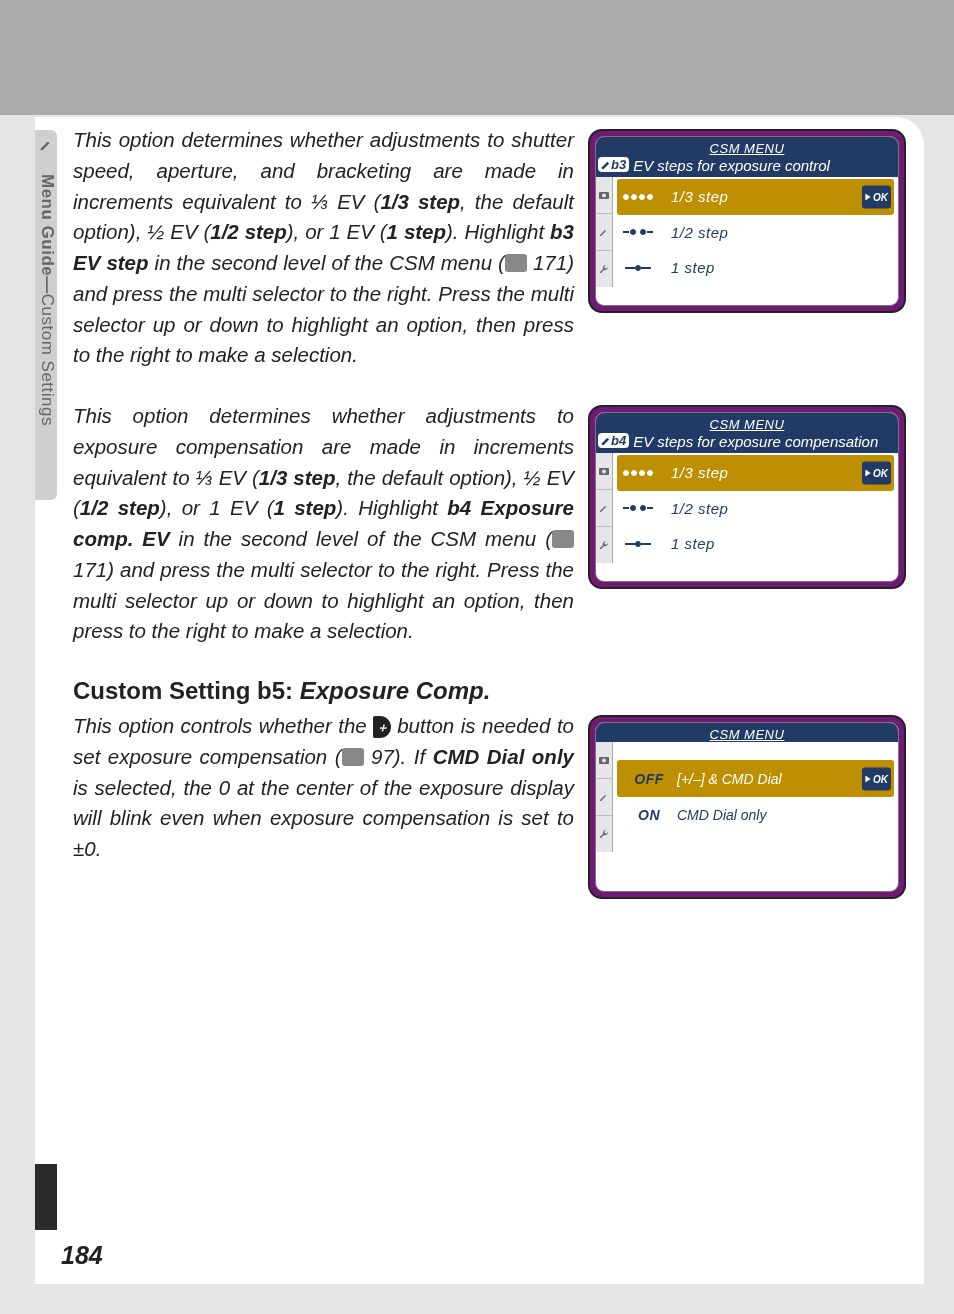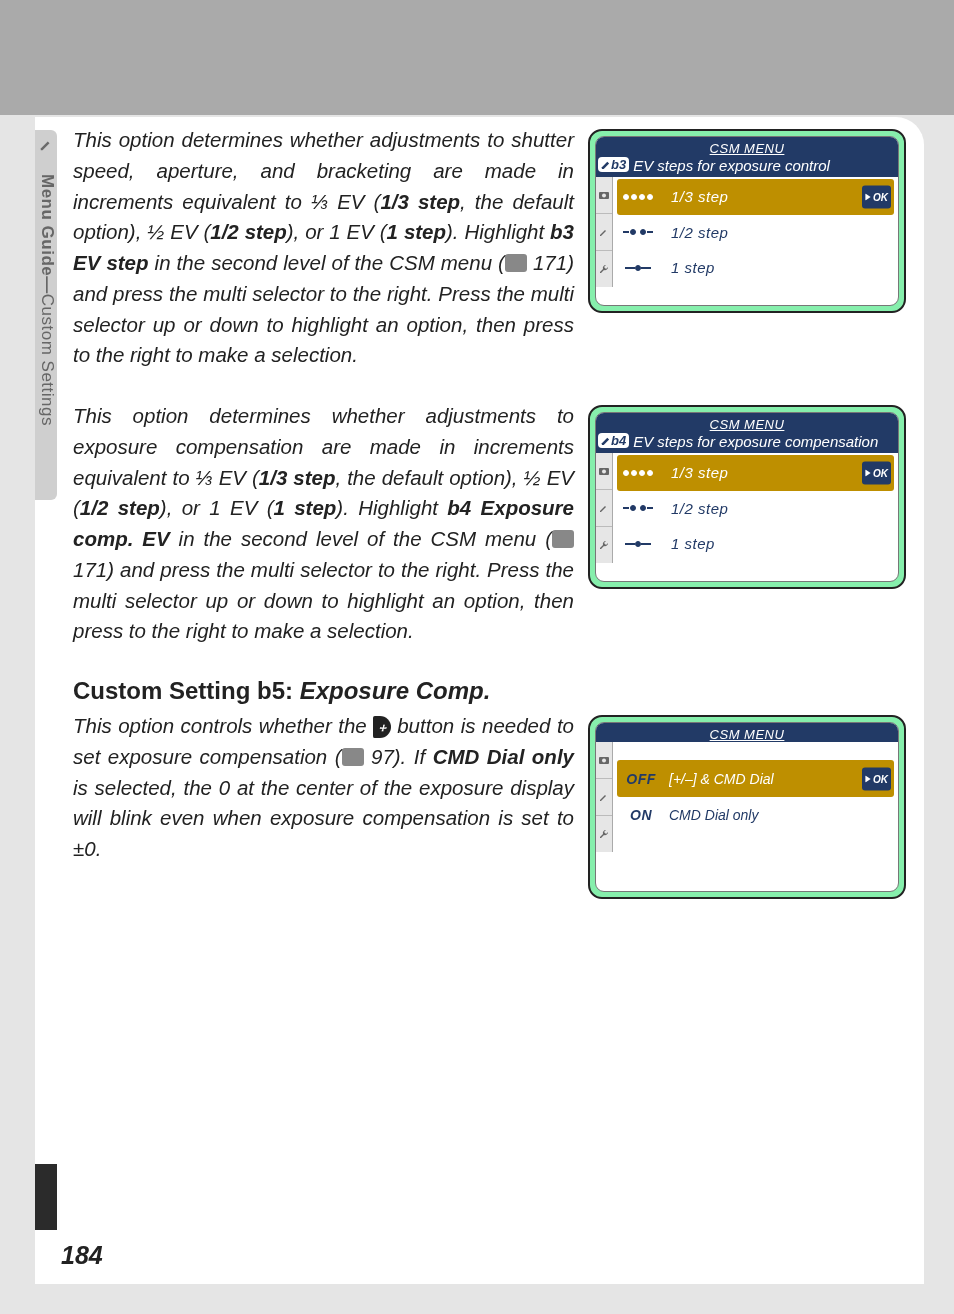--- a/index.html
+++ b/index.html
@@ -99,21 +99,21 @@
     border-radius: 2px 12px 12px 2px;
     vertical-align: 2px;
     letter-spacing: -1px;
   }
   
   .lcd {
     width: 318px;
     height: 184px;
     border: 2px solid #222;
     border-radius: 14px;
-    background: #86efac;
+    background: #701a75;
     position: relative;
     overflow: hidden;
     flex-shrink: 0;
     margin-top: 4px;
     padding: 5px;
   }
   .lcd-inner {
     width: 100%; height: 100%;
     border: 1px solid #777;
     border-radius: 9px;
@@ -196,21 +196,21 @@
     color: #fff;
   }
   .lcd-opt-icon {
     width: 34px;
     display: flex;
     justify-content: center;
     align-items: center;
   }
   .lcd-opt-icon svg { stroke: currentColor; fill: currentColor; }
   .lcd-opt-label { flex: 1; text-align: left; padding-left: 8px; letter-spacing: 0.5px; }
-  .lcd-opt-code { width: 40px; font-weight: bold; font-size: 14px; text-align: center; letter-spacing: 0.5px; color: #223a66; }
+  .lcd-opt-code { width: 40px; font-weight: bold; font-size: 14px; text-align: center; letter-spacing: 0.5px; color: #223a66; margin-left: 8px; }
   .lcd-opt-desc { flex: 1; font-size: 14px; color: #223a66; white-space: nowrap; overflow: hidden; }
   .lcd-selected .lcd-opt-desc { color: #fff; }
   .lcd-ok {
     position: absolute;
     right: 3px;
     top: 50%;
     transform: translateY(-50%);
     background: #223a66;
     color: #fff;
     font-size: 10px;

